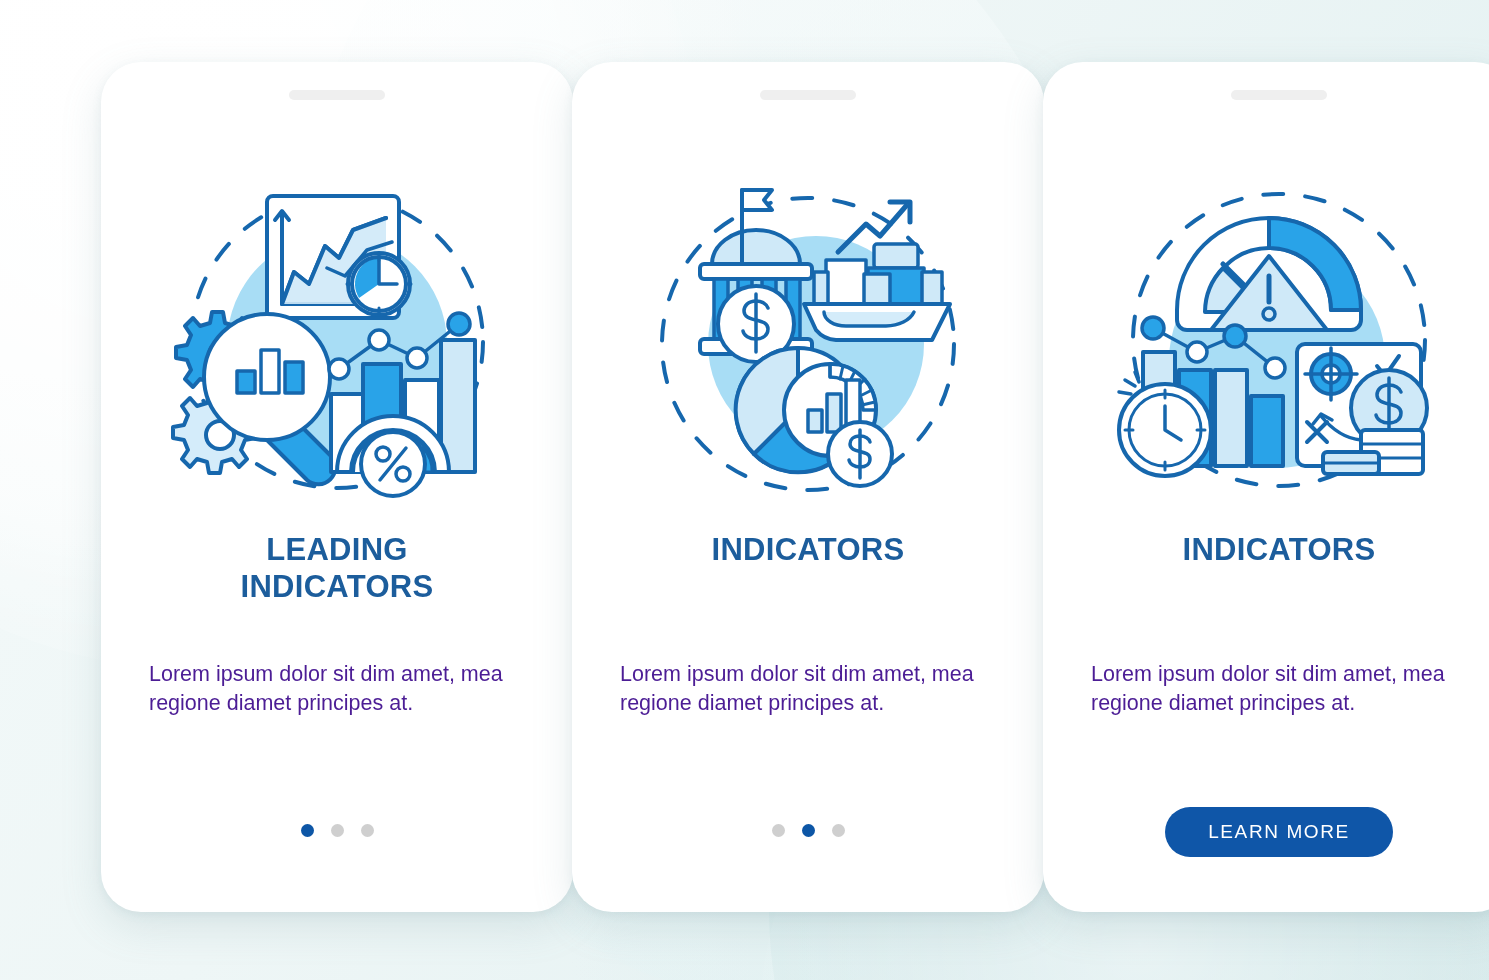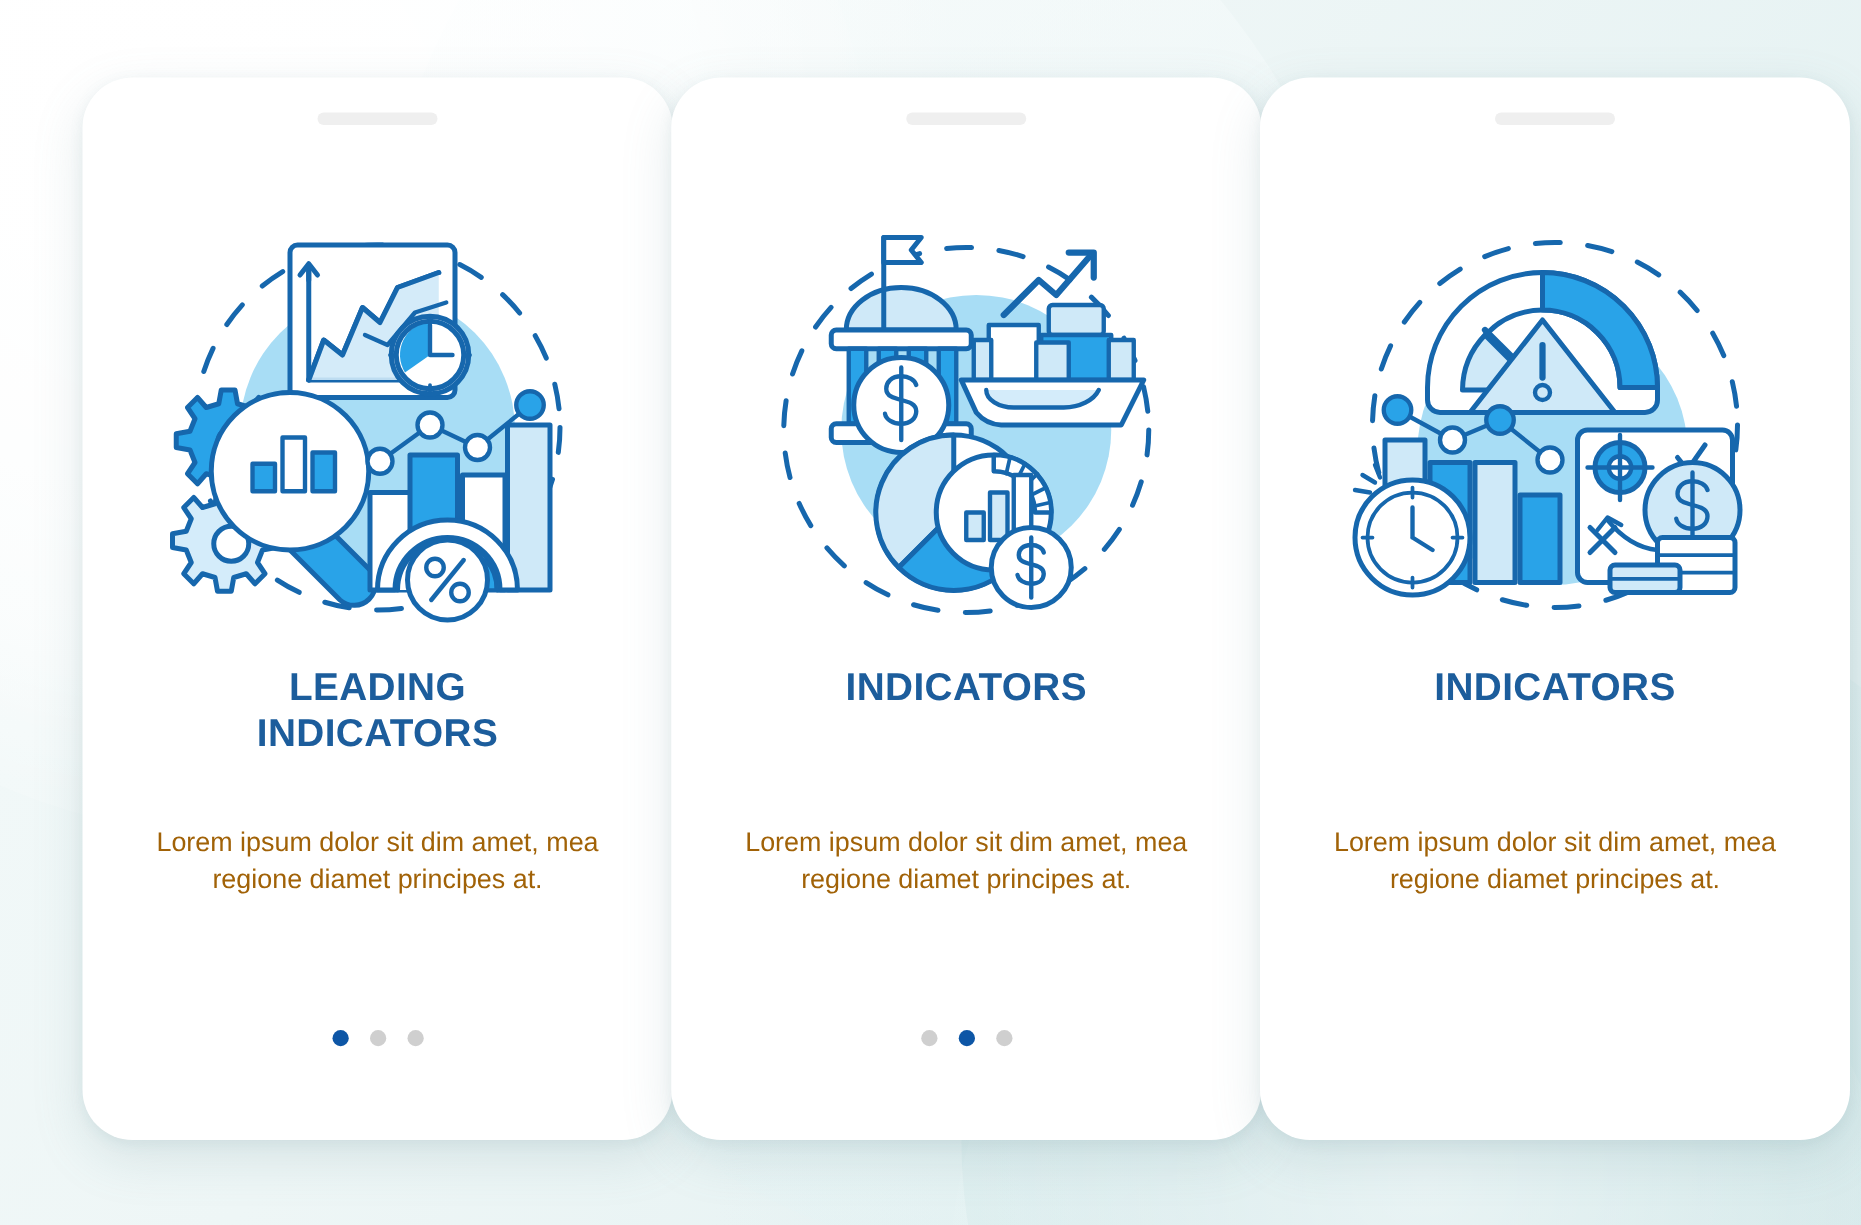--- a/index.html
+++ b/index.html
@@ -21,34 +21,34 @@
   .blobB{position:absolute;left:300px;top:-180px;width:820px;height:1180px;border-radius:46% 54% 50% 50%/48% 46% 54% 52%;
     background:linear-gradient(160deg, rgba(255,255,255,.55), rgba(221,240,241,.35));
     transform:rotate(-9deg);}
   .blobC{position:absolute;right:-180px;bottom:-380px;width:900px;height:900px;border-radius:50%;
     background:radial-gradient(circle at 40% 38%, rgba(202,228,230,.75) 0%, rgba(212,233,234,.4) 55%, rgba(212,233,234,0) 76%);}
   .blobD{position:absolute;left:760px;bottom:-420px;width:760px;height:760px;border-radius:50%;
     background:radial-gradient(circle at 50% 40%, rgba(255,255,255,.5) 0%, rgba(255,255,255,0) 70%);}
 
   
   .phone{position:absolute;top:62px;width:472px;height:850px;background:#fff;border-radius:40px;
-    box-shadow:0 14px 40px rgba(110,150,155,.18), 0 3px 10px rgba(110,150,155,.10);}
+    box-shadow:0 14px 40px rgba(110,150,155,.18), 0 3px 10px rgba(110,150,155,.10);margin-left:35px;}
   #phone1{left:66px;}
   #phone2{left:537px;}
   #phone3{left:1008px;}
   .speaker{position:absolute;top:28px;left:50%;transform:translateX(-50%);
     width:96px;height:10px;border-radius:6px;background:#efefef;}
 
   .art{position:absolute;top:110px;left:0;right:0;height:340px;display:flex;align-items:center;justify-content:center;}
   .art svg{display:block;}
 
   .title{position:absolute;left:26px;right:26px;top:470px;text-align:center;
     color:#1c5d9c;font-weight:bold;font-size:31px;line-height:1.18;letter-spacing:.3px;}
-  .body{position:absolute;left:48px;right:48px;top:598px;text-align:center;
-    color:#a16207;font-size:21.5px;line-height:1.33;}
+  .body{position:absolute;left:48px;right:48px;top:598px;text-align:left;
+    color:#4c1d95;font-size:21.5px;line-height:1.33;}
 
   .dots{position:absolute;left:0;right:0;top:762px;display:flex;justify-content:center;gap:17px;}
   .dot{width:13px;height:13px;border-radius:50%;background:#cfcfcf;}
   .dot.on{background:#0d56a6;}
 
   .cta{position:absolute;left:50%;transform:translateX(-50%);top:745px;
     width:228px;height:50px;border:0;border-radius:25px;background:#0f56a8;color:#fff;
     font-family:"Liberation Sans", sans-serif;font-size:19px;letter-spacing:1.6px;cursor:pointer;}
 </style>
 </head>
@@ -268,13 +268,14 @@
       </g>
     </svg>
   </div>
 
   <div class="title">
     <div>INDICATORS</div>
   </div>
 
   <div class="body">Lorem ipsum dolor sit dim amet, mea regione diamet principes at.</div>
 
+  <button class="cta">LEARN MORE</button>
 </div>
 
 </body></html>

